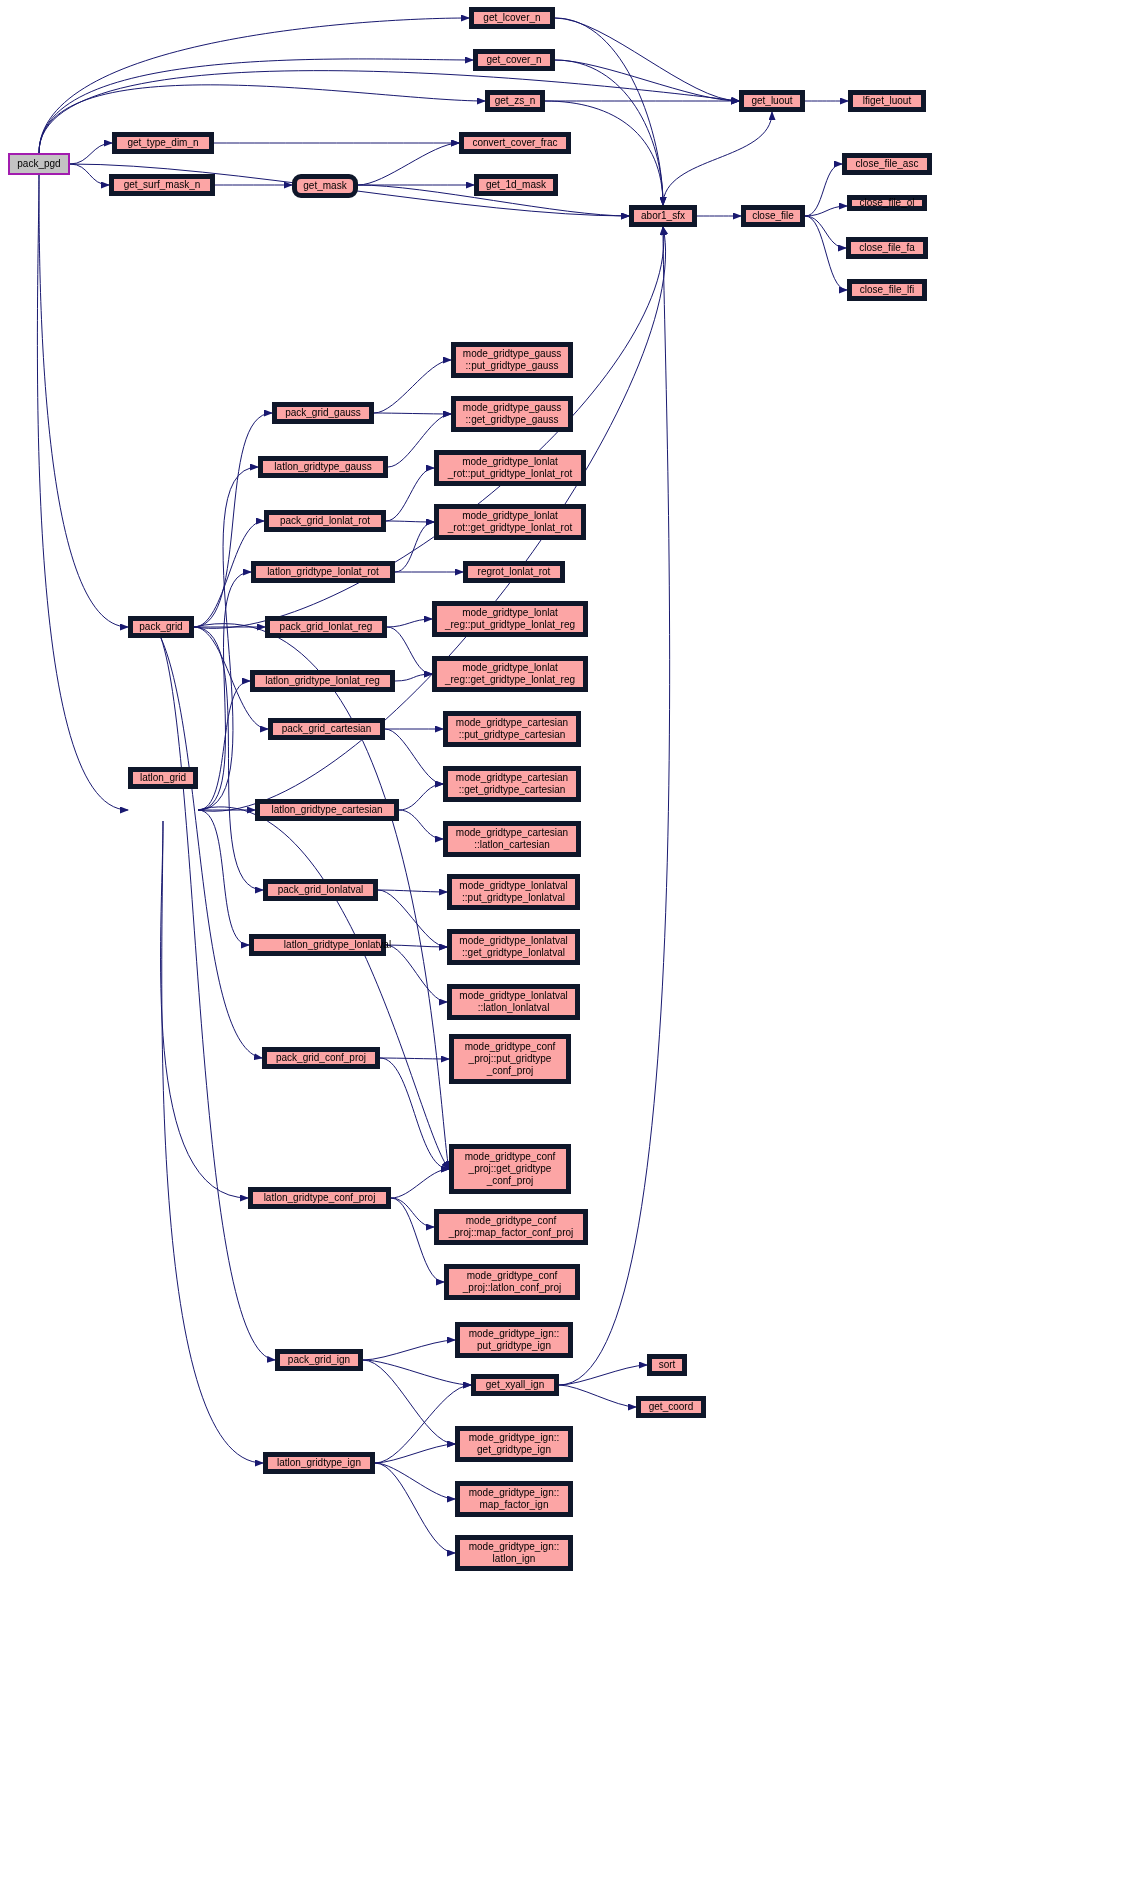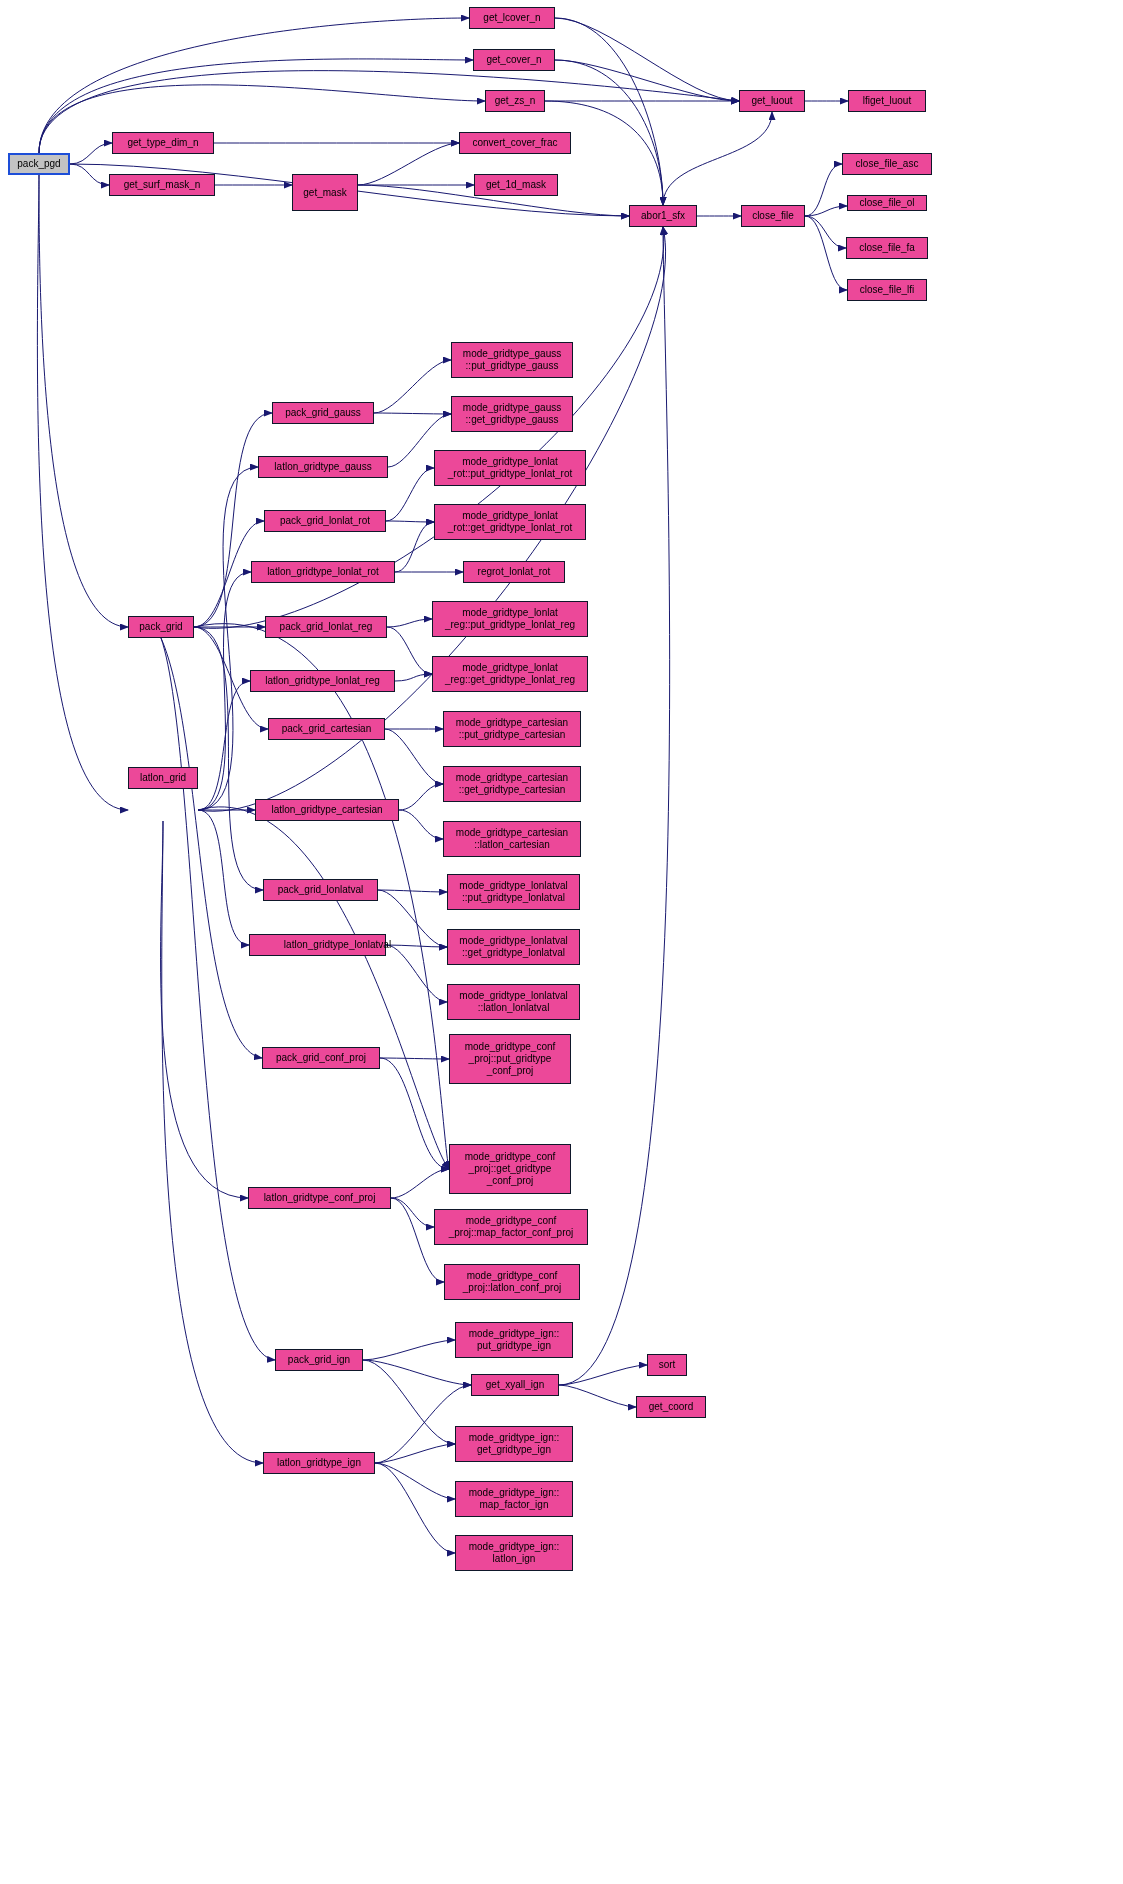--- a/index.html
+++ b/index.html
@@ -9,31 +9,31 @@
     background:#ffffff;
     font-family:"Liberation Sans", sans-serif;
     overflow:hidden;
   }
   .stage svg{position:absolute;left:0;top:0;}
   .node{
     position:absolute;
     box-sizing:border-box;
     display:flex;align-items:center;justify-content:center;
     text-align:center;
-    background:#ec4899;
-    border:1px solid #0f172a;
+    background:#fca5a5;
+    border:5px solid #0f172a;
     color:#000000;
     font-size:10px;line-height:12px;
     white-space:pre-line;
     cursor:pointer;
     z-index:2;
   }
   .node.highlight{
     background:#c3c3c3;
-    border:2px solid #1d4ed8;
+    border:2px solid #a21caf;
   }
   path.edge{fill:none;stroke-width:1;}
 </style>
 </head>
 <body>
 
 <div class="stage">
     <svg width="1123" height="1884" viewBox="0 0 1123 1884">
       <defs>
         <marker id="arrow" markerWidth="9" markerHeight="7" refX="8" refY="3.5" orient="auto" markerUnits="userSpaceOnUse">
@@ -121,21 +121,21 @@
     </svg>
     <div class="node highlight" style="left: 8px; top: 153px; width: 62px; height: 22px;">pack_pgd</div>
     <div class="node" style="left: 469px; top: 7px; width: 86px; height: 22px;">get_lcover_n</div>
     <div class="node" style="left: 473px; top: 49px; width: 82px; height: 22px;">get_cover_n</div>
     <div class="node" style="left: 485px; top: 90px; width: 60px; height: 22px;">get_zs_n</div>
     <div class="node" style="left: 739px; top: 90px; width: 66px; height: 22px;">get_luout</div>
     <div class="node" style="left: 848px; top: 90px; width: 78px; height: 22px;">lfiget_luout</div>
     <div class="node" style="left: 112px; top: 132px; width: 102px; height: 22px;">get_type_dim_n</div>
     <div class="node" style="left: 459px; top: 132px; width: 112px; height: 22px;">convert_cover_frac</div>
     <div class="node" style="left: 109px; top: 174px; width: 106px; height: 22px;">get_surf_mask_n</div>
-    <div class="node" style="left: 292px; top: 174px; width: 66px; height: 37px;">get_mask</div>
+    <div class="node" style="left: 292px; top: 174px; width: 66px; height: 24px; border-radius: 9px;">get_mask</div>
     <div class="node" style="left: 474px; top: 174px; width: 84px; height: 22px;">get_1d_mask</div>
     <div class="node" style="left: 629px; top: 205px; width: 68px; height: 22px; text-align: right;">abor1_sfx</div>
     <div class="node" style="left: 741px; top: 205px; width: 64px; height: 22px;">close_file</div>
     <div class="node" style="left: 842px; top: 153px; width: 90px; height: 22px;">close_file_asc</div>
     <div class="node" style="left: 847px; top: 195px; width: 80px; height: 16px;">close_file_ol</div>
     <div class="node" style="left: 846px; top: 237px; width: 82px; height: 22px;">close_file_fa</div>
     <div class="node" style="left: 847px; top: 279px; width: 80px; height: 22px;">close_file_lfi</div>
     <div class="node" style="left: 451px; top: 342px; width: 122px; height: 36px;">mode_gridtype_gauss
 ::put_gridtype_gauss</div>
     <div class="node" style="left: 272px; top: 402px; width: 102px; height: 22px;">pack_grid_gauss</div>

